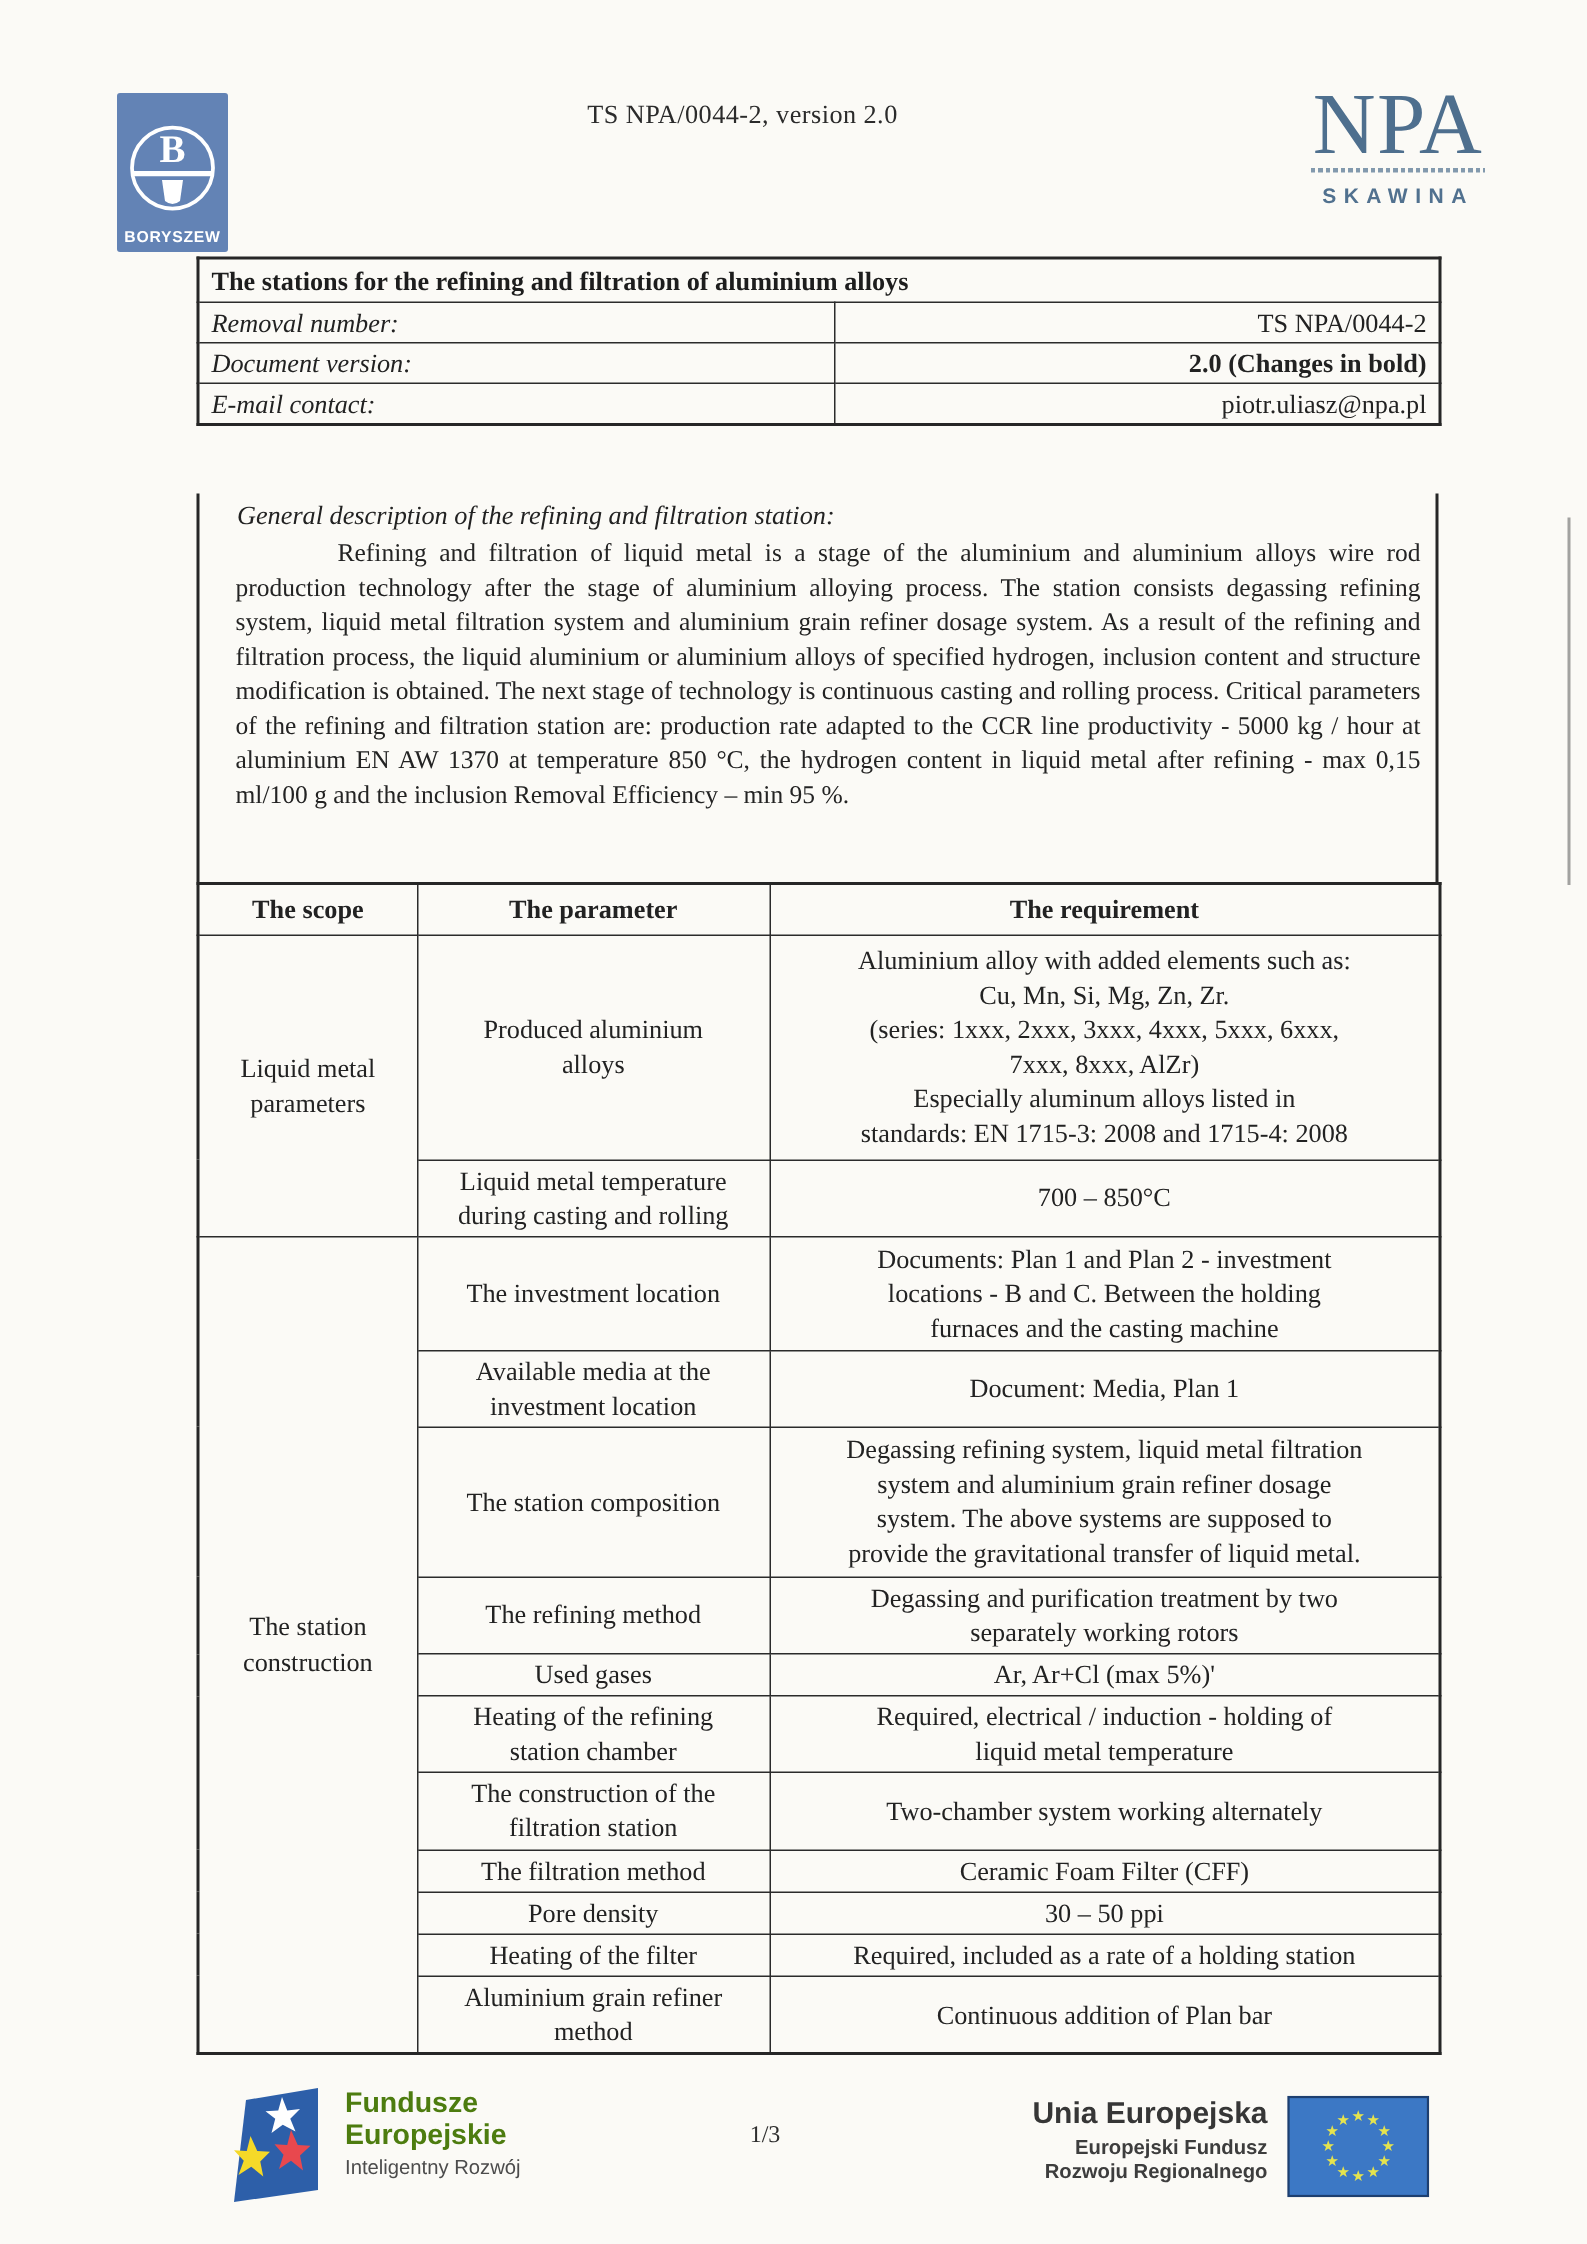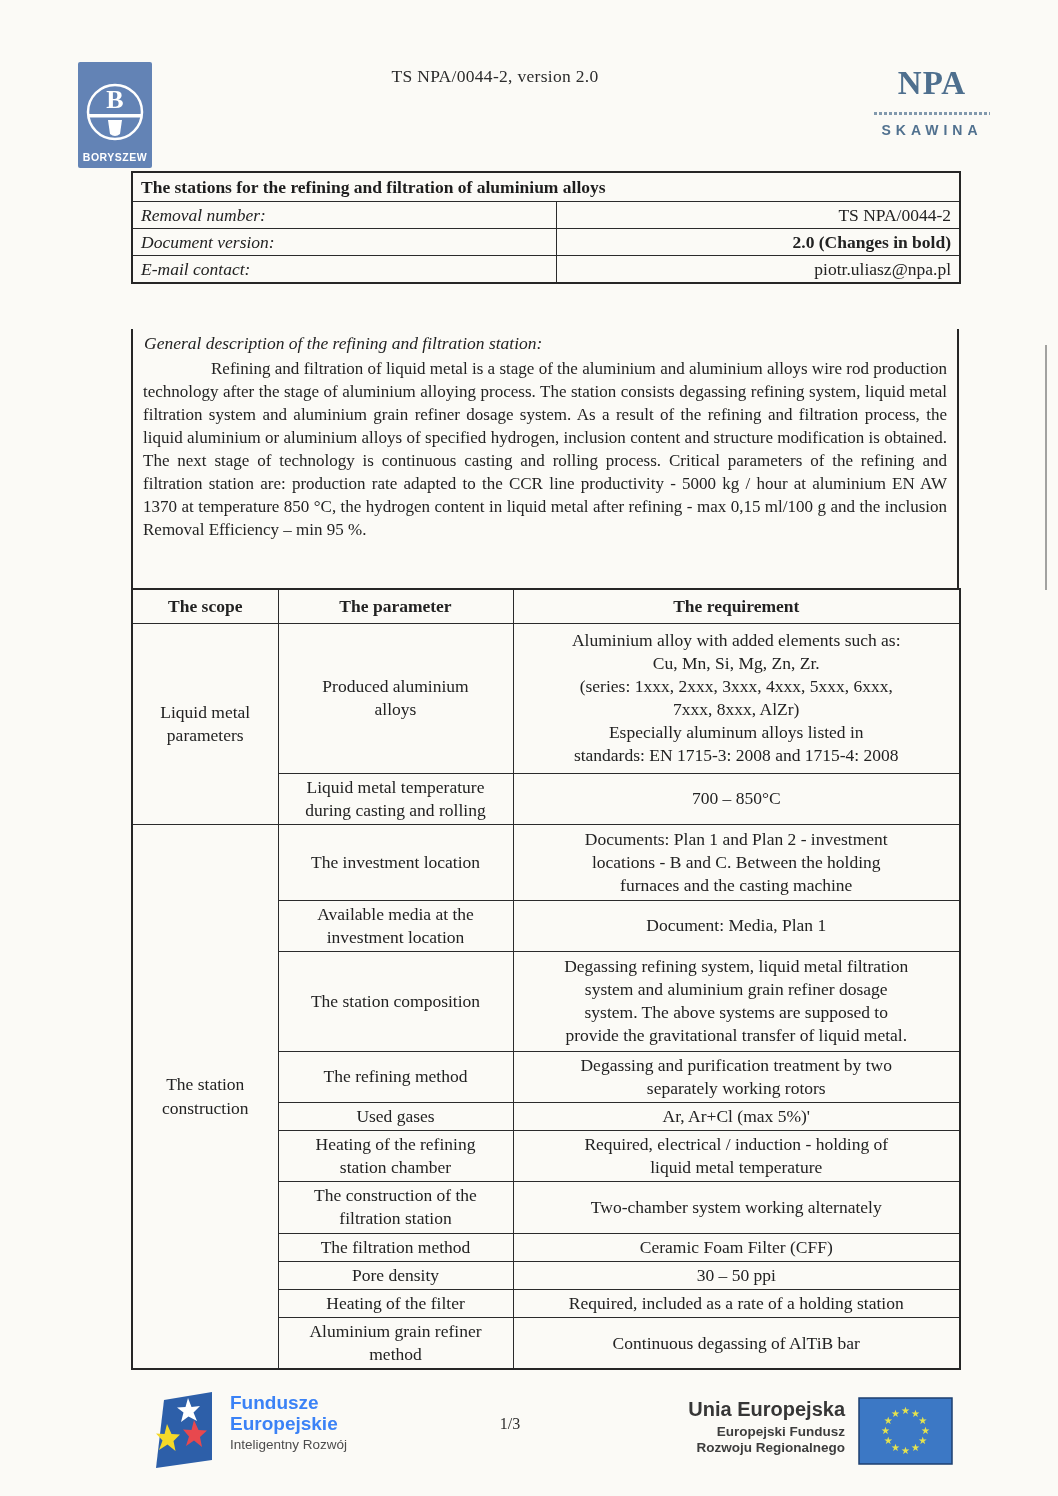--- a/index.html
+++ b/index.html
@@ -14,21 +14,21 @@
   .page{position:absolute;inset:0;}
 
   
   .boryszew-logo{position:absolute;left:78px;top:62px;width:74px;height:106px;}
   .doc-ref{
     position:absolute;left:330px;top:66px;width:330px;
     text-align:center;font-size:17.5px;color:#2b2b2b;letter-spacing:.3px;
   }
   .npa-logo{position:absolute;left:871px;top:60px;width:122px;text-align:center;}
   .npa-name{
-    font-family:"Liberation Serif",serif;font-weight:bold;font-size:33px;line-height:46px;
+    font-family:"Liberation Serif",serif;font-weight:normal;font-size:58px;line-height:46px;
     color:#4e6f8e;letter-spacing:1px;
   }
   .npa-tagline-line{
     height:3px;margin:6px 3px 7px 3px;
     background:repeating-linear-gradient(90deg,#8299ad 0 3px,transparent 3px 5px);
   }
   .npa-sub{
     font-family:"Liberation Sans","DejaVu Sans",sans-serif;
     font-weight:bold;font-size:14px;letter-spacing:5px;color:#51718f;
   }
@@ -41,42 +41,42 @@
   .doc-title{
     height:28px;text-align:left;font-weight:bold;font-size:19.5px;color:#1d1d1d;
   }
   .doc-lbl{font-style:italic;height:26px;}
   .doc-val{text-align:right;height:26px;}
   .b{font-weight:bold;}
 
   .desc{
     position:absolute;top:329px;left:131px;width:828px;height:259px;
     box-sizing:border-box;border-left:2px solid #262626;border-right:2px solid #262626;
-    padding:3px 10px 0 10px;
+    padding:3px 10px 0 24px;
   }
   .desc-heading{font-style:italic;font-size:17.5px;padding:1px 0 3px 1px;}
   .desc-body{
     margin:0;text-align:justify;text-indent:68px;
     font-size:17px;line-height:23px;color:#232323;
   }
 
   .spec-table{position:absolute;top:588px;left:131px;width:828px;border:2px solid #262626;padding-left:31px;}
   .spec-table td,.spec-table th{
     border:1.5px solid #2b2b2b;padding:2px 6px;
     text-align:center;vertical-align:middle;font-size:17.5px;font-weight:normal;
     white-space:pre-line;line-height:1.32;
   }
   .spec-table th{font-weight:bold;font-size:17.5px;}
   .scope-cell{font-weight:bold;font-size:18px;}
 
   
   .footer-text{font-family:"Liberation Sans","DejaVu Sans",sans-serif;}
   .fundusze-flag{position:absolute;left:150px;top:1390px;width:66px;height:80px;}
   .fundusze-text{position:absolute;left:230px;top:1392px;}
-  .fundusze-title{font-weight:bold;font-size:19px;line-height:21px;color:#3b82f6;}
+  .fundusze-title{font-weight:bold;font-size:19px;line-height:21px;color:#4d7c0f;}
   .fundusze-sub{font-size:13.5px;color:#4c4c4c;margin-top:3px;}
   .page-num{
     position:absolute;left:470px;top:1415px;width:80px;text-align:center;
     font-size:16px;color:#2e2e2e;
   }
   .unia-text{position:absolute;left:610px;top:1398px;width:235px;text-align:right;}
   .unia-title{font-weight:bold;font-size:20px;color:#363636;}
   .unia-sub{font-weight:bold;font-size:13.5px;line-height:16px;color:#3d3d3d;margin-top:3px;}
   .eu-flag{position:absolute;left:858px;top:1397px;width:95px;height:68px;}
 
@@ -213,21 +213,21 @@
       <td>Pore density</td>
       <td>30 – 50 ppi</td>
     </tr>
     <tr style="height:26px">
       <td>Heating of the filter</td>
       <td>Required, included as a rate of a holding station</td>
     </tr>
     <tr style="height:52px">
       <td>Aluminium grain refiner
 method</td>
-      <td>Continuous degassing of AlTiB bar</td>
+      <td>Continuous addition of Plan bar</td>
     </tr>
   </tbody>
     </table>
 
   <div class="fundusze-flag">
     <svg width="66" height="80" viewBox="0 0 66 80">
       <polygon points="14,10 62,2 62,70 6,78" fill="#2d5fa9"></polygon>
       <polygon points="38,8 41.5,17 50,16 43.5,22.5 47,31 38.5,26.5 31,32 33.5,22.5 27,17.5 35.5,17" fill="#ffffff"></polygon>
       <polygon points="44,30 48.5,40 57,40.5 50,47 52,57 44,50.5 36,56 39,46.5 33,39.5 41.5,40" fill="#e8484e"></polygon>
       <polygon points="17,34 21.5,44 30,44.5 23.5,51 25.5,61 17.5,54.5 9,60 12.5,50.5 6,43.5 14.5,44" fill="#f5d928"></polygon>

